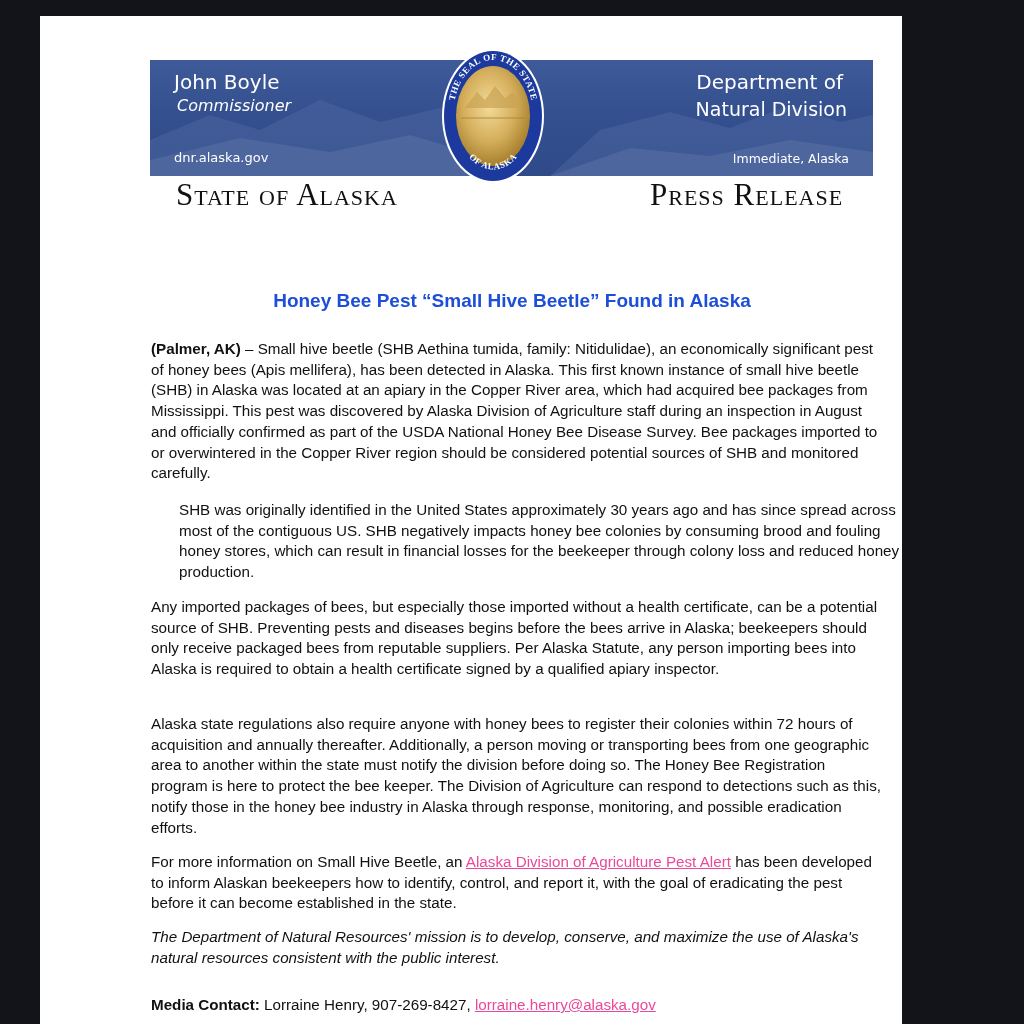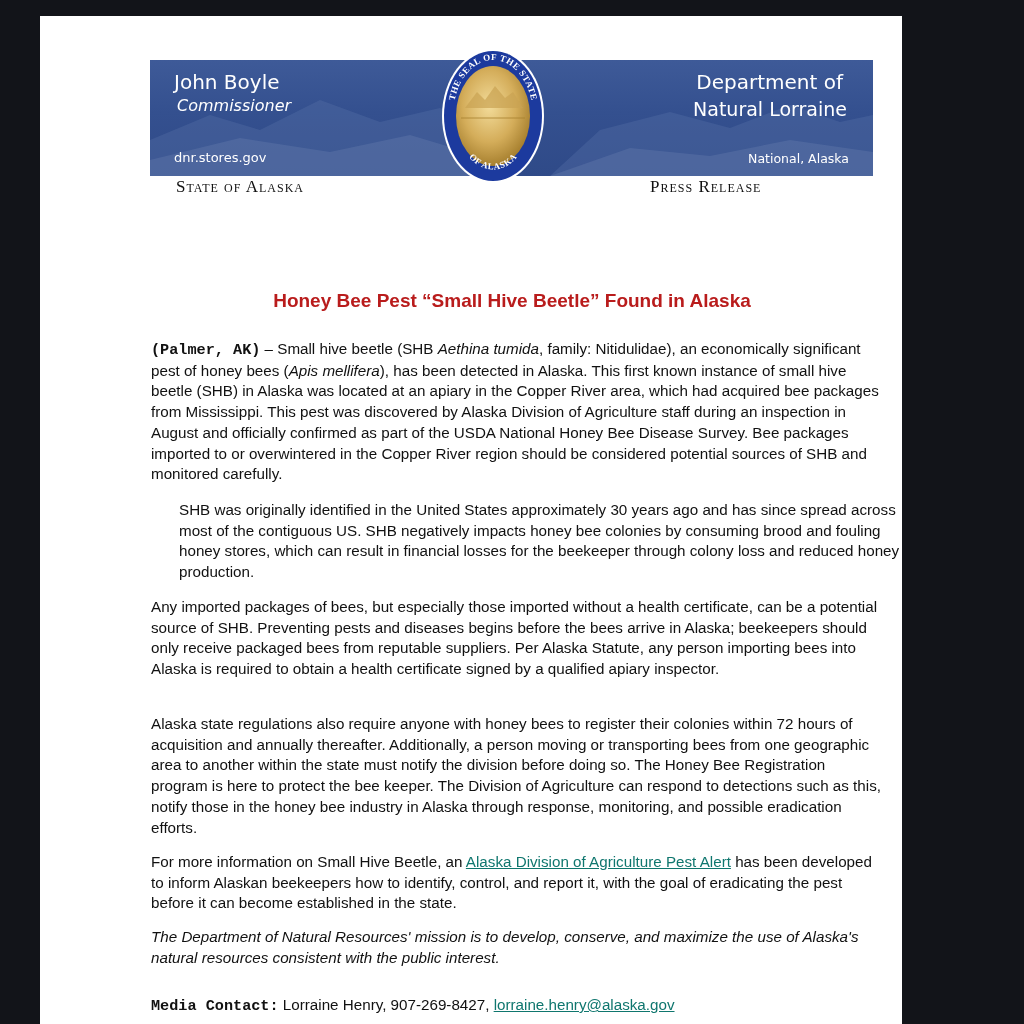--- a/index.html
+++ b/index.html
@@ -26,62 +26,62 @@
   .b-title { left: 27px; top: 36px; font-size: 16px; font-style: italic; }
   .b-site { left: 24px; top: 90px; font-size: 13px; }
   .b-dept1 { right: 30px; top: 10px; font-size: 20px; text-align: right; }
   .b-dept2 { right: 26px; top: 38px; font-size: 19px; text-align: right; }
   .b-loc { right: 24px; top: 91px; font-size: 12.5px; text-align: right; }
   .seal {
     position: absolute; left: 401px; top: 32px; width: 104px; height: 136px;
   }
   .caption {
     position: absolute; top: 161px; font-family: "Liberation Serif", serif;
-    font-size: 17px; color: #111; letter-spacing: 1px; font-variant: small-caps;
+    font-size: 31px; color: #111; letter-spacing: 1px; font-variant: small-caps;
   }
   .cap-left { left: 136px; }
   .cap-right { left: 610px; text-align: right; }
   .body-text {
     position: absolute; left: 111px; width: 730px; color: #111;
     font-size: 15.2px; line-height: 20.7px;
   }
   .release { top: 229px; }
   .headline {
     position: absolute; left: 111px; width: 722px; top: 274px; text-align: center;
-    font-weight: bold; font-size: 19px; color: #b91c1c;
+    font-weight: bold; font-size: 19px; color: #1d4ed8;
   }
   .p1 { top: 323px; }
   .p2 { top: 484px; margin-left: 28px; }
   .p3 { top: 581px; }
   .p4 { top: 698px; }
   .p5 { top: 836px; }
   .p6 { top: 911px; font-style: italic; }
   .contact { top: 979px; }
-  .b { font-weight: bold; font-family: Liberation Mono, monospace; }
-  .i { font-style: italic; }
-  a { color: #0f766e; text-decoration: underline; }
+  .b { font-weight: bold; }
+  .i { }
+  a { color: #ec4899; text-decoration: underline; }
 </style>
 </head>
 <body>
 
 <div class="page">
 
   <div class="banner">
     <svg class="mtn" viewBox="0 0 723 116" preserveAspectRatio="none">
       <polygon points="0,80 60,55 110,70 170,40 230,62 290,48 330,70 330,116 0,116" fill="#5a73a8" opacity="0.35"></polygon>
       <polygon points="400,116 450,70 520,52 580,68 640,45 690,62 723,55 723,116" fill="#5a73a8" opacity="0.35"></polygon>
       <polygon points="0,100 90,78 180,92 260,75 330,96 330,116 0,116" fill="#7c90bd" opacity="0.25"></polygon>
       <polygon points="400,116 480,88 560,96 640,80 723,92 723,116" fill="#7c90bd" opacity="0.25"></polygon>
     </svg>
     <div class="txt b-name">John Boyle</div>
     <div class="txt b-title">Commissioner</div>
-    <div class="txt b-site">dnr.stores.gov</div>
+    <div class="txt b-site">dnr.alaska.gov</div>
     <div class="txt b-dept1">Department of</div>
-    <div class="txt b-dept2">Natural Lorraine</div>
-    <div class="txt b-loc">National, Alaska</div>
+    <div class="txt b-dept2">Natural Division</div>
+    <div class="txt b-loc">Immediate, Alaska</div>
   </div>
 
   <svg class="seal" viewBox="0 0 104 136">
     <defs>
       <radialGradient id="gold" cx="45%" cy="40%" r="60%">
         <stop offset="0%" stop-color="#f3dc9a"></stop>
         <stop offset="60%" stop-color="#d4ad5a"></stop>
         <stop offset="100%" stop-color="#a7802f"></stop>
       </radialGradient>
       <path id="topArc" d="M 12,68 A 40,56 0 0 1 92,68"></path>

